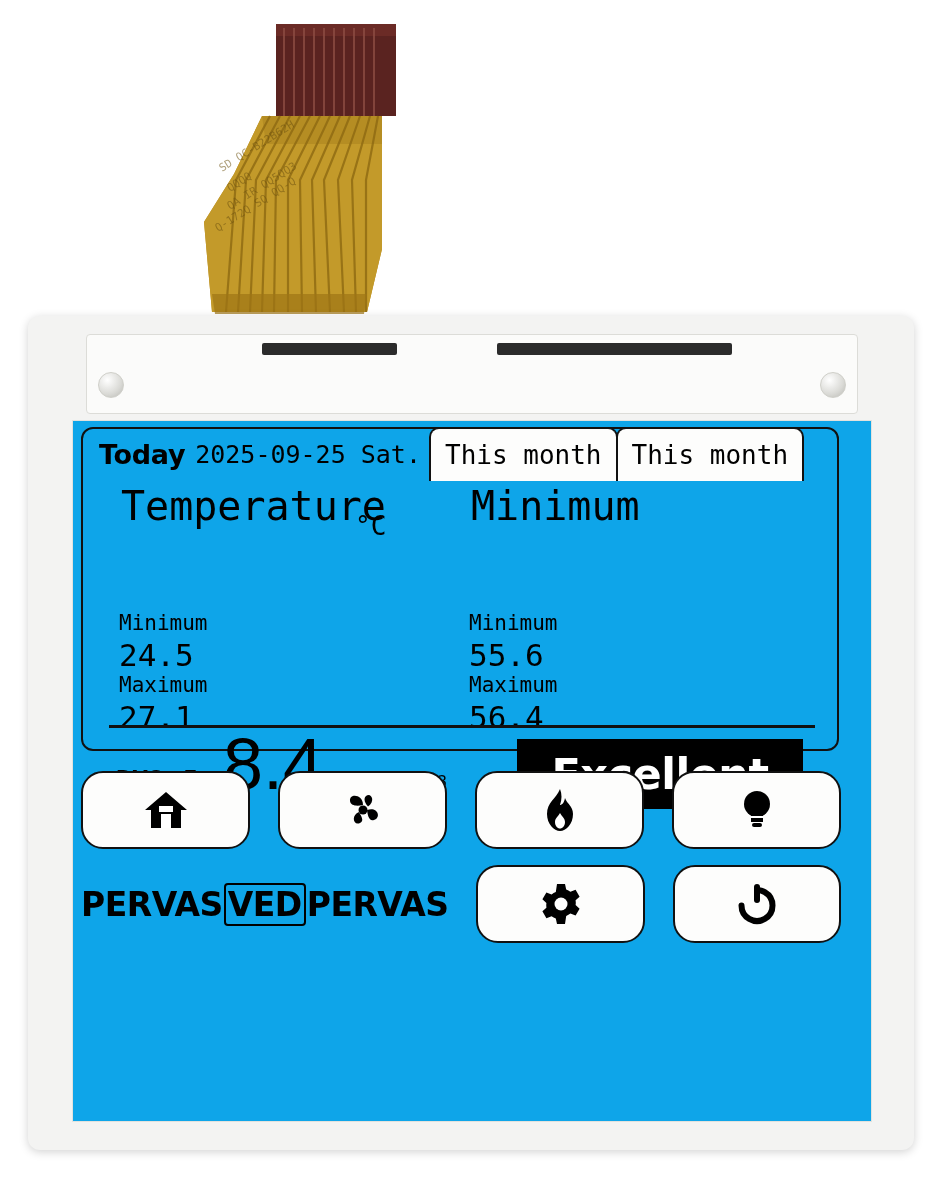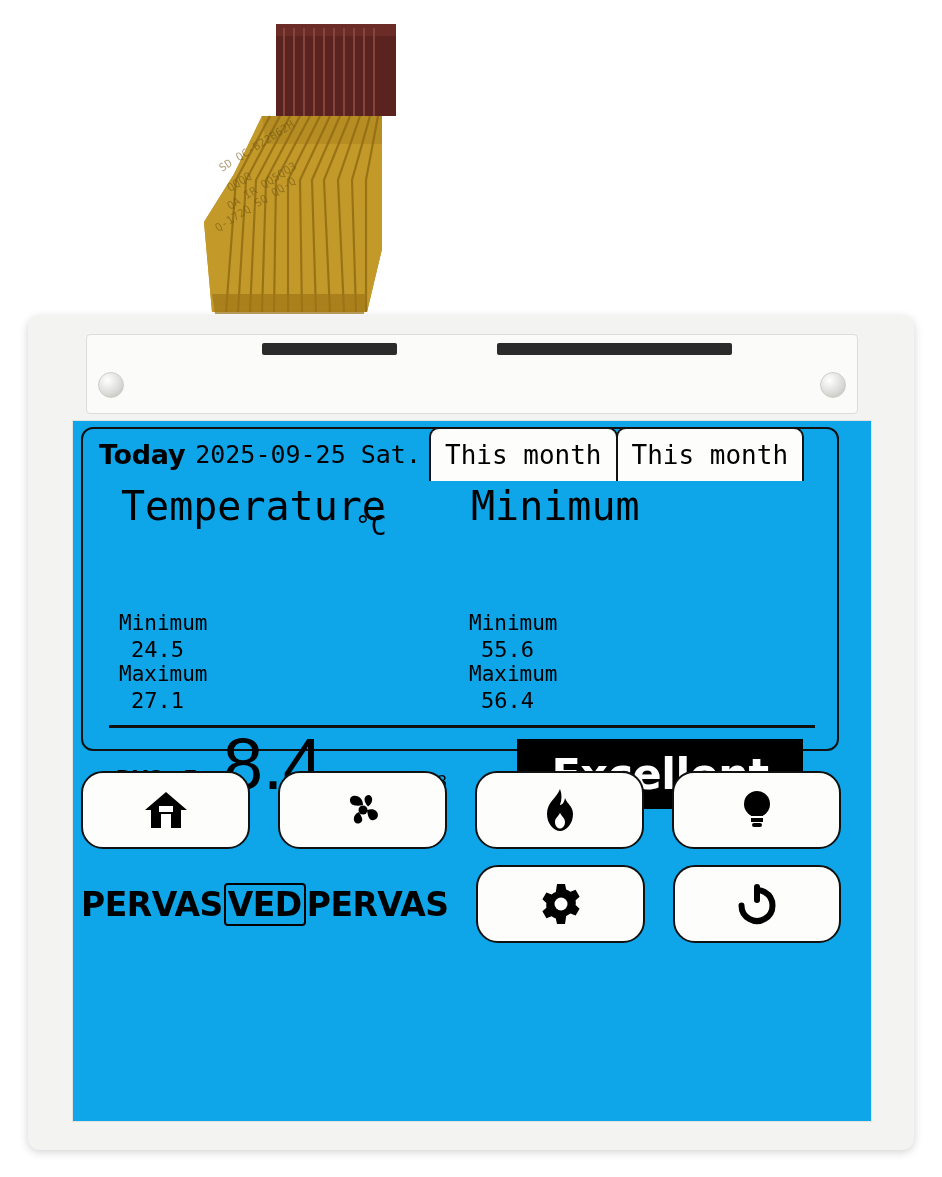--- a/index.html
+++ b/index.html
@@ -200,24 +200,23 @@
     flex-direction: column;
   }
   .mm-cell { width: 170px; padding-left: 14px; box-sizing: border-box; }
   .mm-label {
     font-family: "DejaVu Sans Mono", monospace;
     font-size: 21px;
     color: #000;
   }
   .mm-value {
     font-family: "DejaVu Sans Mono", monospace;
-    font-size: 22px;
+    font-size: 31px;
     color: #000;
     margin-top: 2px;
-    margin-left: 12px;
   }
 
   .divider {
     position: absolute;
     left: 26px;
     top: 296px;
     width: 706px;
     height: 3px;
     background: #111;
   }

